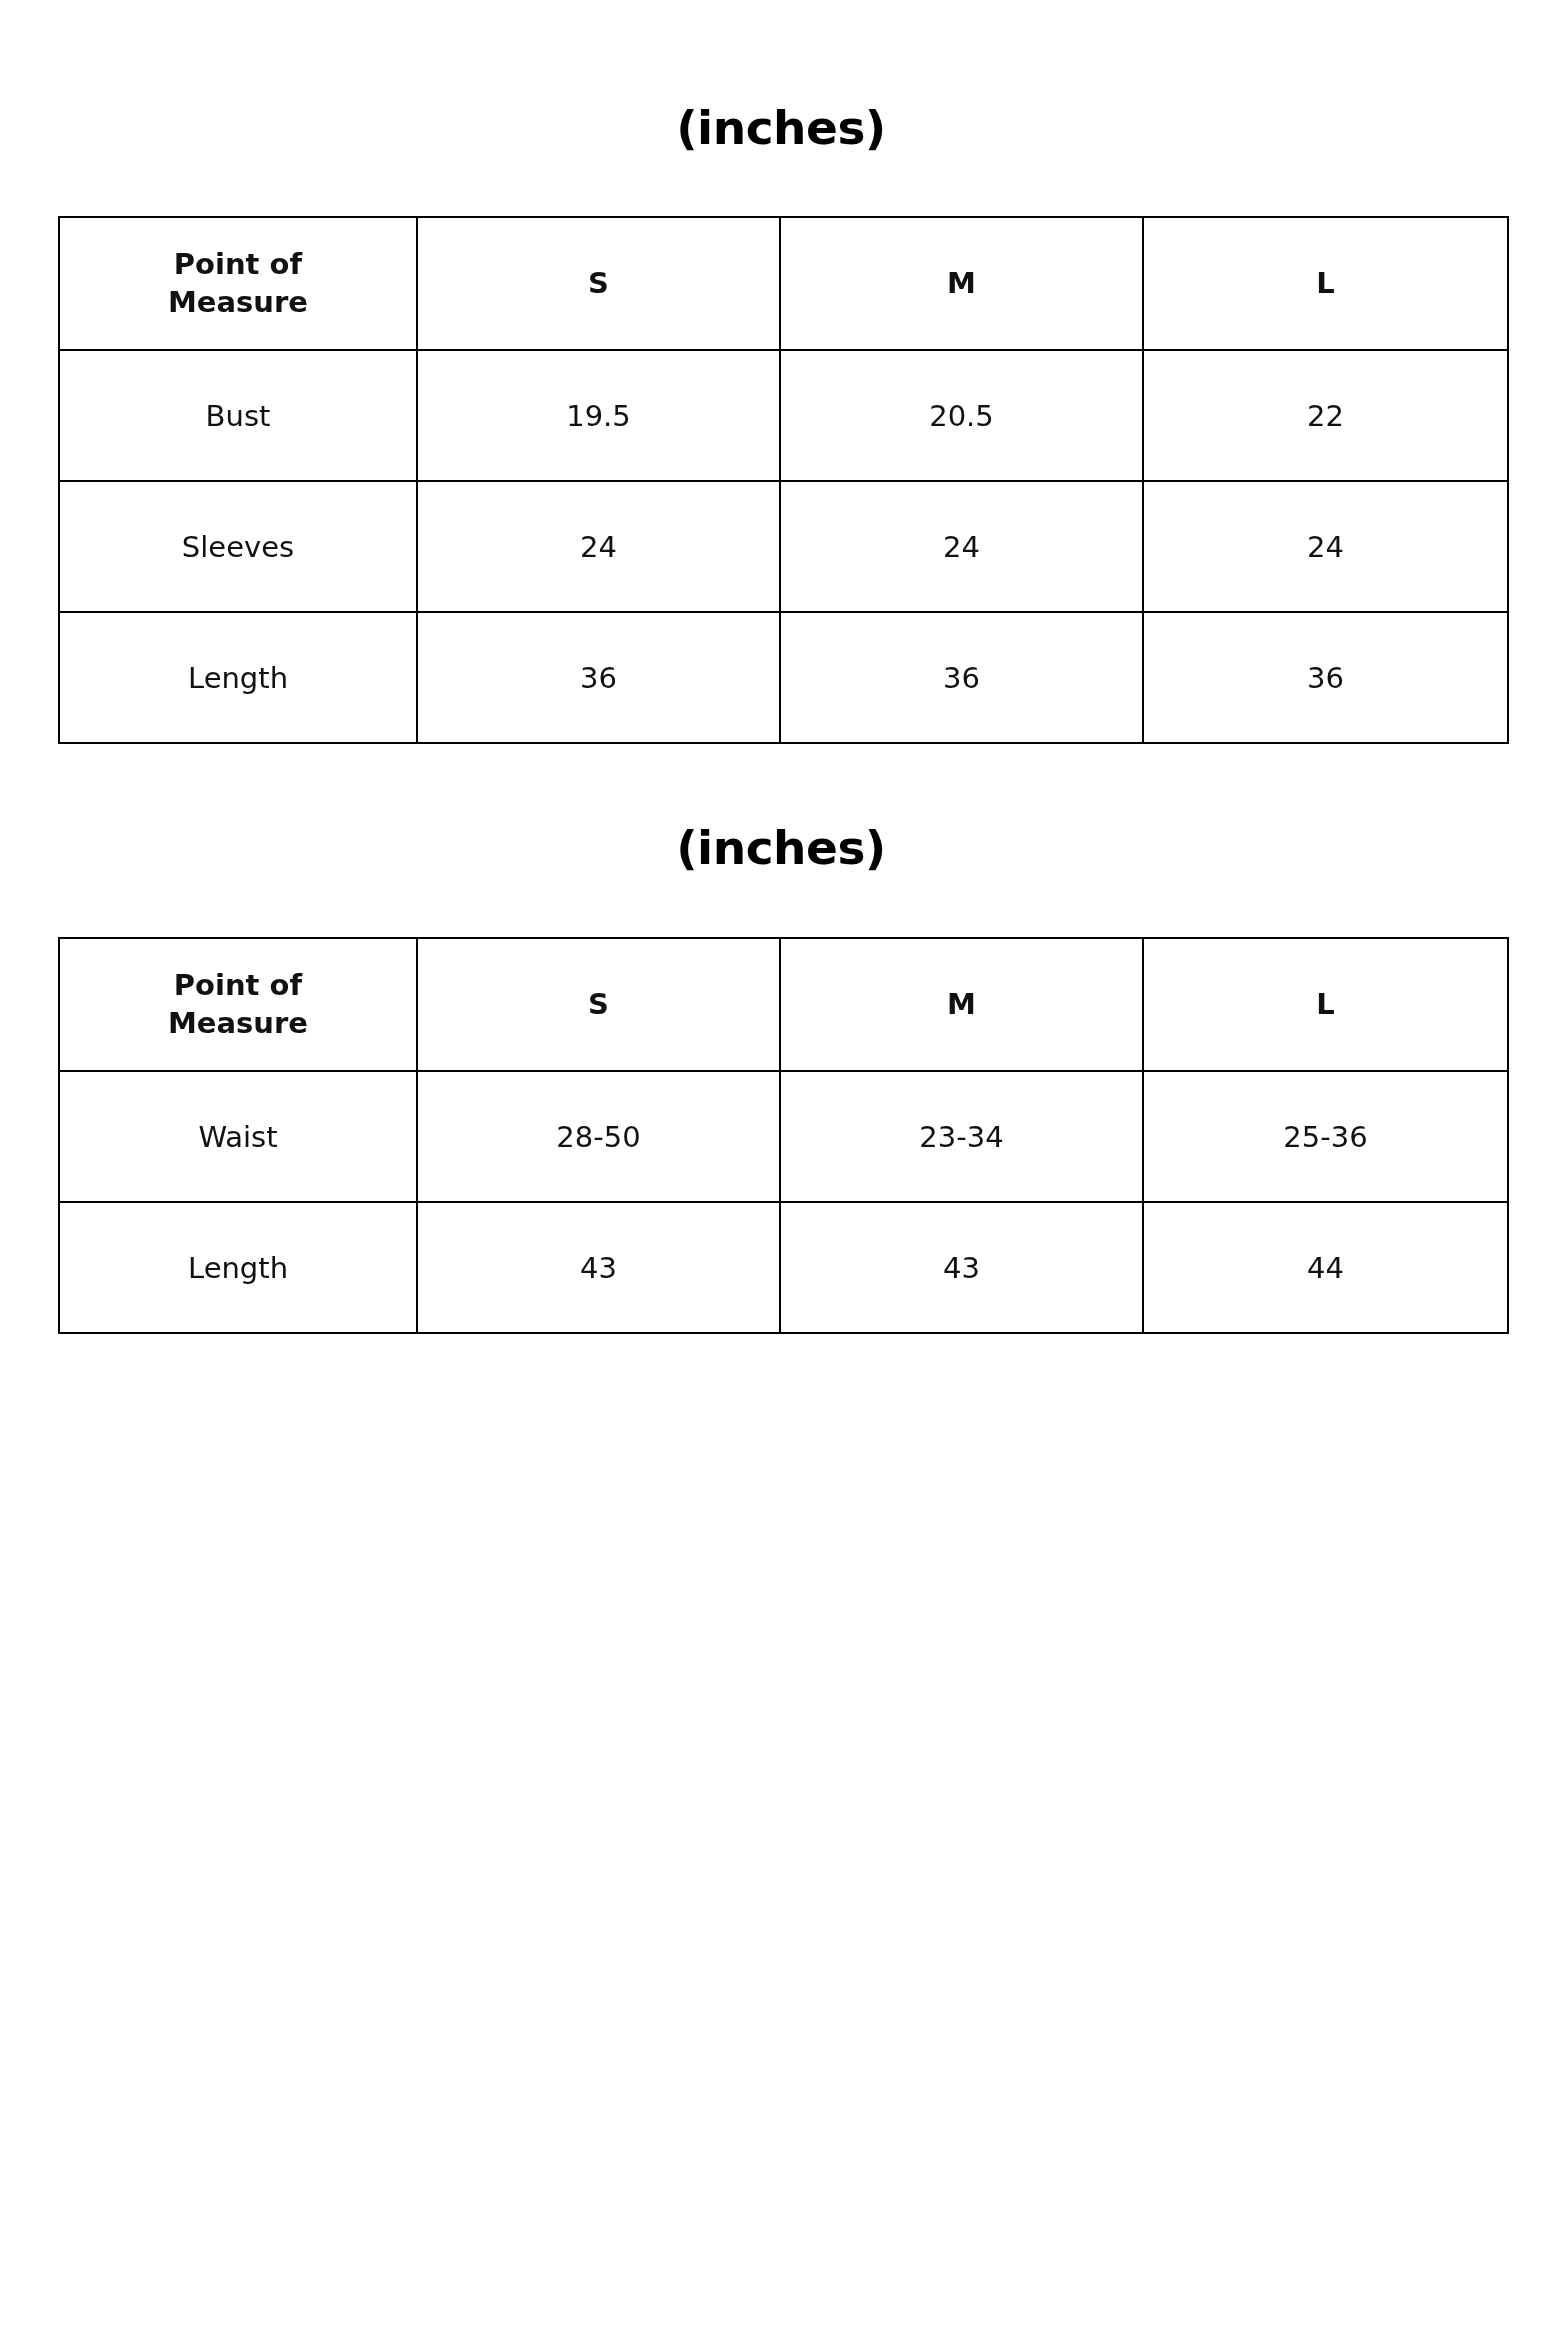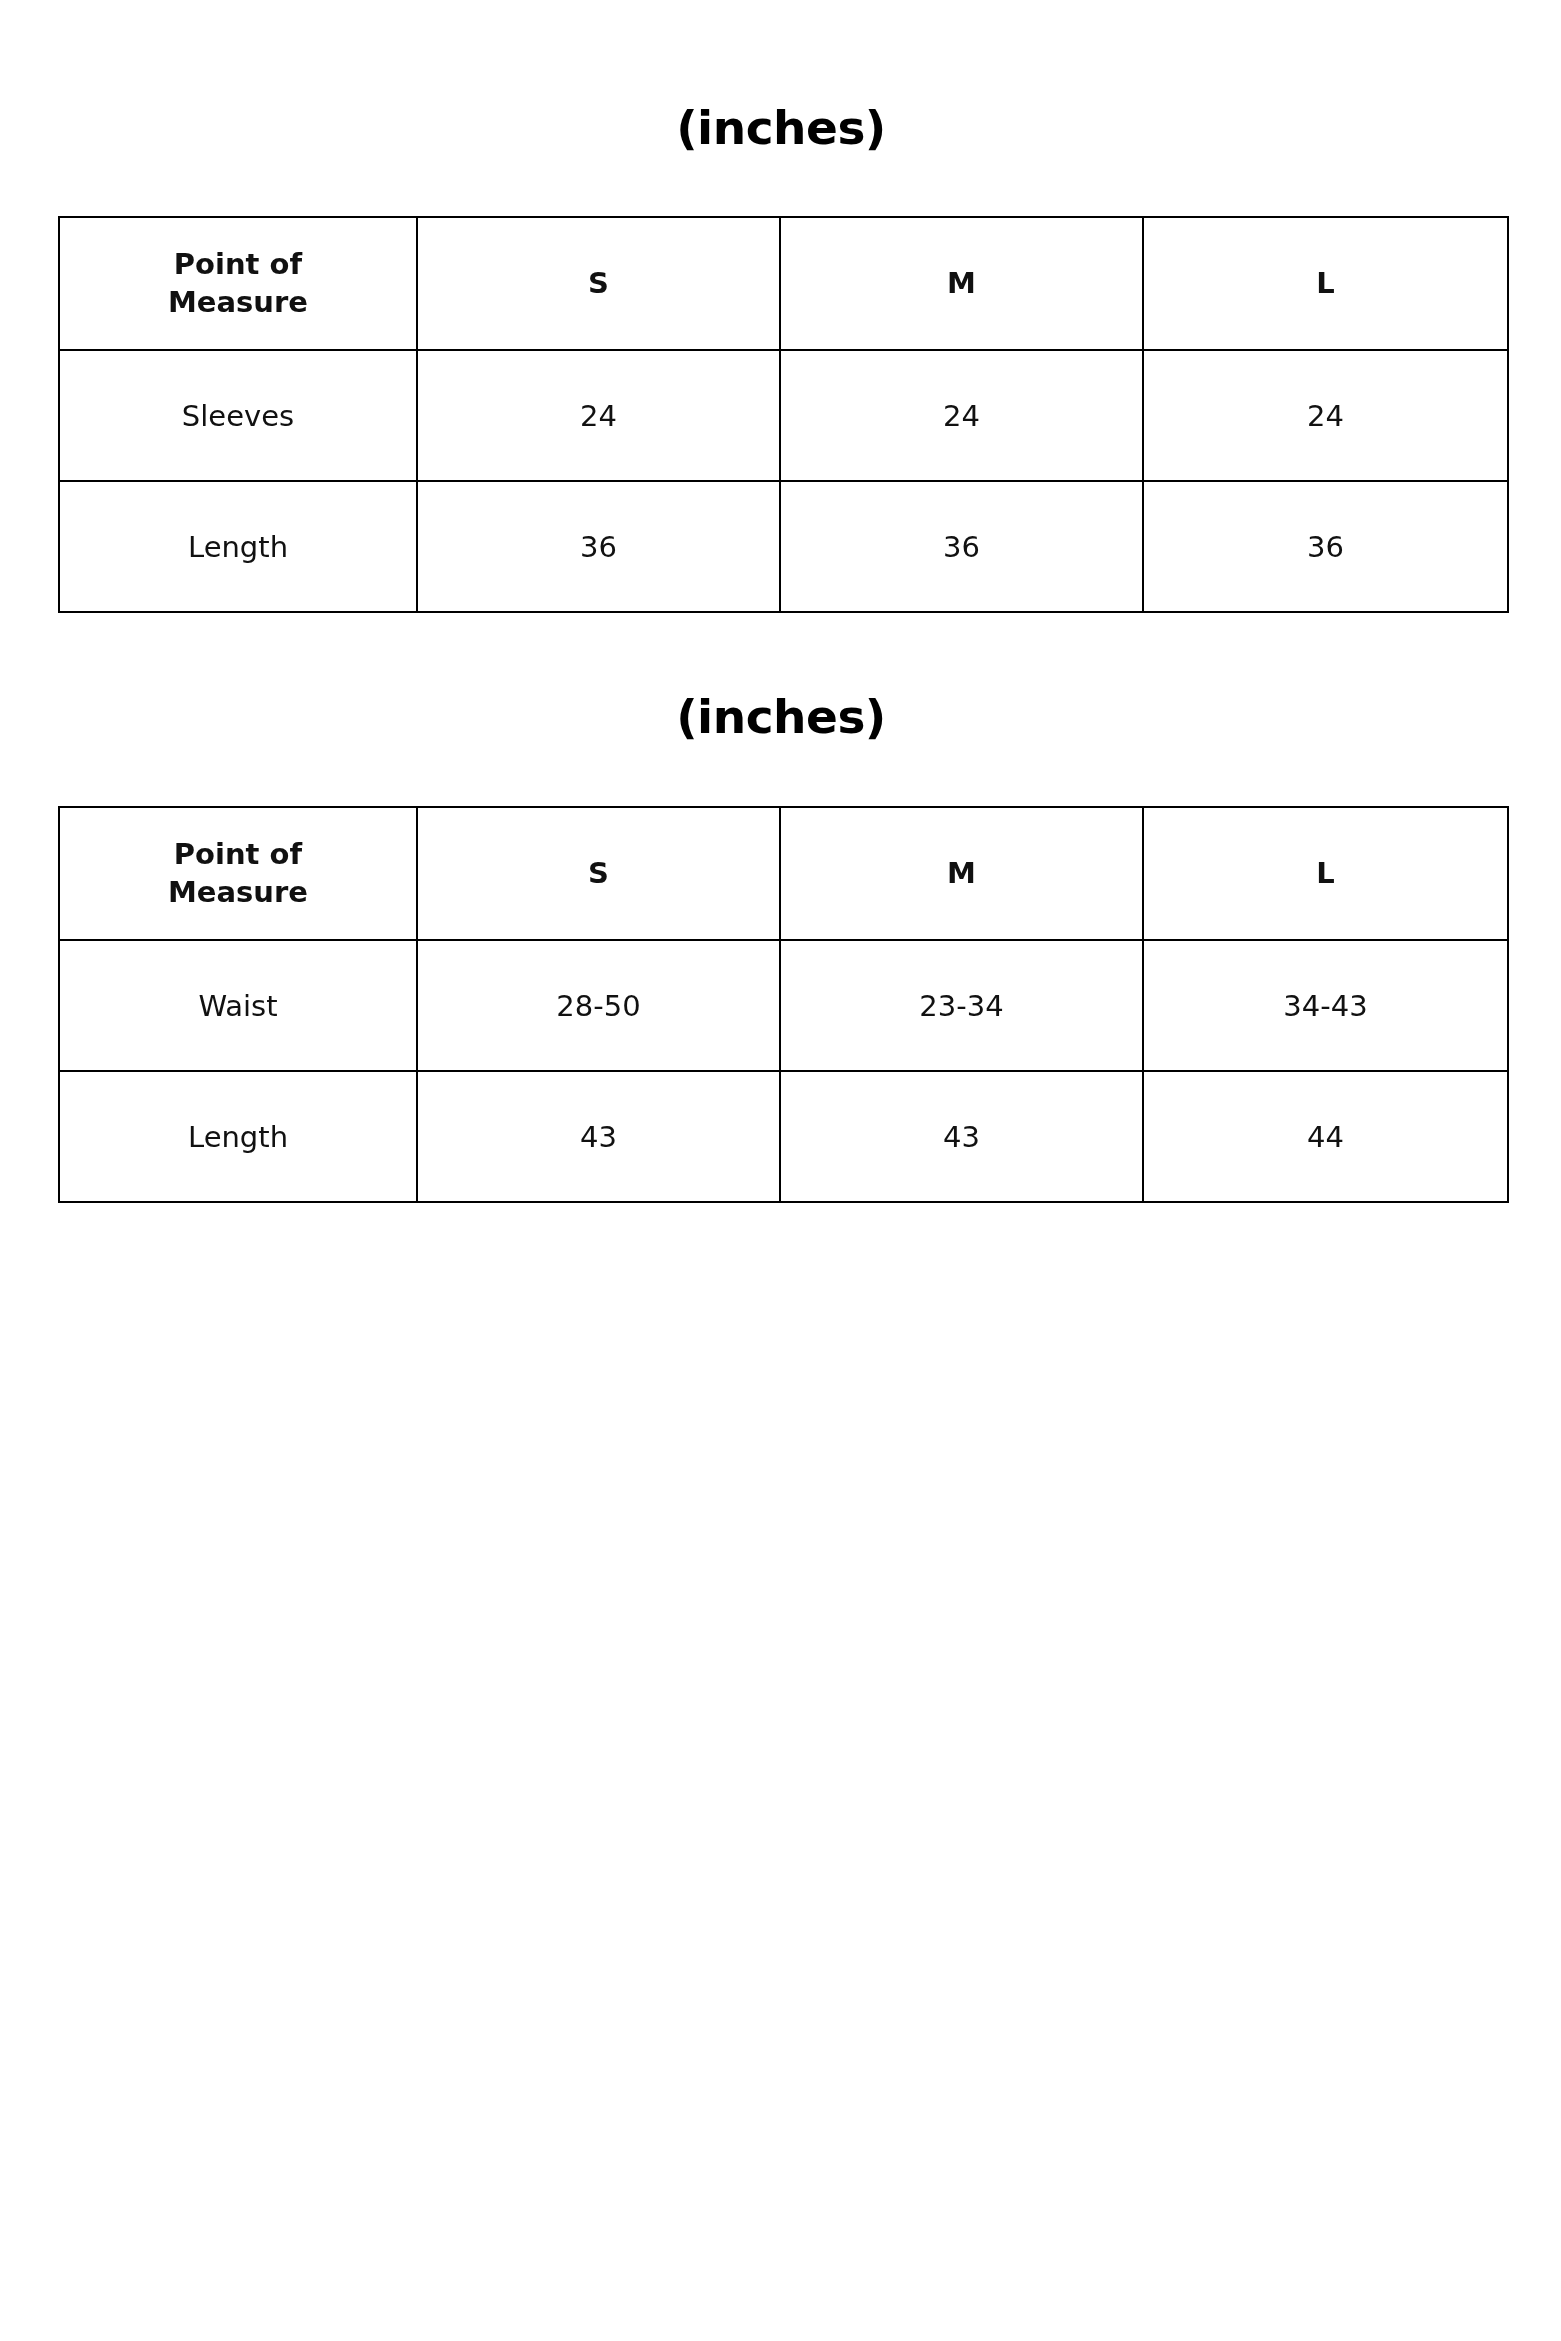--- a/index.html
+++ b/index.html
@@ -104,20 +104,26 @@
           <div class="pom-head">Point of</div>
           <div class="pom-head">Measure</div>
         </th>
         <th>S</th>
         <th>M</th>
         <th>L</th>
       </tr>
     </thead>
     <tbody>
       <tr>
+        <td>Bust</td>
+        <td>19.5</td>
+        <td>20.5</td>
+        <td>22</td>
+      </tr>
+      <tr>
         <td>Sleeves</td>
         <td>24</td>
         <td>24</td>
         <td>24</td>
       </tr>
       <tr>
         <td>Length</td>
         <td>36</td>
         <td>36</td>
         <td>36</td>
@@ -145,21 +151,21 @@
         <th>S</th>
         <th>M</th>
         <th>L</th>
       </tr>
     </thead>
     <tbody>
       <tr>
         <td>Waist</td>
         <td>28-50</td>
         <td>23-34</td>
-        <td>34-43</td>
+        <td>25-36</td>
       </tr>
       <tr>
         <td>Length</td>
         <td>43</td>
         <td>43</td>
         <td>44</td>
       </tr>
     </tbody>
   </table>
 

